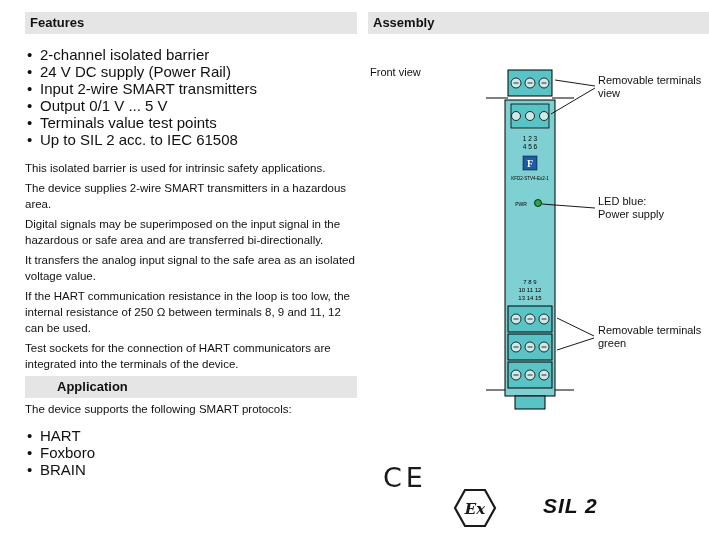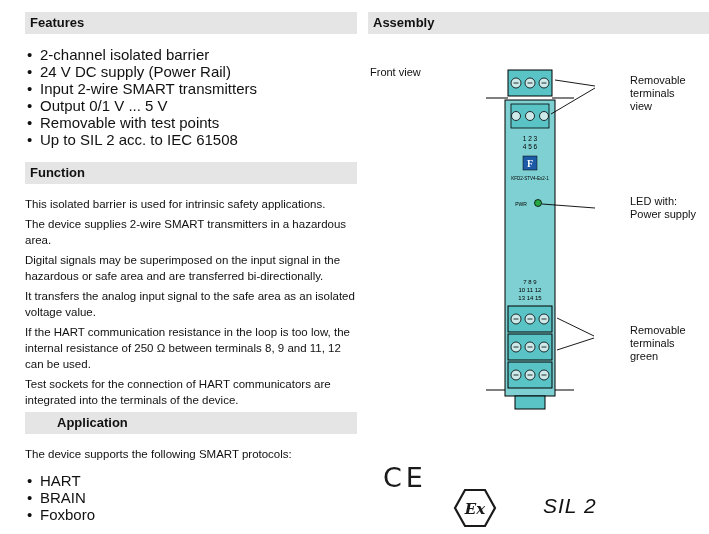--- a/index.html
+++ b/index.html
@@ -22,40 +22,40 @@
   
   .col-left { position:absolute; left:25px; top:12px; width:332px; }
   .bullet-list { margin:12px 0 0 2px; }
   .bullet-row { display:flex; font-size:15px; line-height:17px; }
   .bullet-row .b { width:13px; flex:0 0 13px; }
   .bullet-row .b::before { content:"•"; }
   .hdr-function { margin-top:14px; }
   .paragraphs { margin-top:12px; }
   .paragraphs p { font-size:11.5px; line-height:16px; margin:0 0 4px 0; }
   .hdr-application { margin-top:0;padding-left:32px; }
-  .app-intro { margin-top:12px; font-size:11.5px; line-height:16px; }
+  .app-intro { margin-top:3px; font-size:11.5px; line-height:16px; }
   .app-list { margin:10px 0 0 2px; }
   
   .hdr-assembly { position:absolute; left:368px; top:12px; width:403px; }
   .front-view { position:absolute; left:370px; top:66px; font-size:11px; font-weight:normal; }
   .diagram-svg { position:absolute; left:365px; top:40px; }
-  .callout { position:absolute; font-size:11px; line-height:13px;margin-left:32px; }
+  .callout { position:absolute; font-size:11px; line-height:13px; }
   .callout-top { left:598px; top:74px; }
   .callout-led { left:598px; top:195px; }
   .callout-bottom { left:598px; top:324px; }
   
   .ce-mark {
     position:absolute; left:383px; top:462px;
     font-family:"DejaVu Sans", sans-serif;
     font-size:27px; letter-spacing:4px; color:#1a1a1a;
   }
   .ex-mark-svg { position:absolute; left:452px; top:487px; }
   .sil-mark {
     position:absolute; left:543px; top:494px;
-    font-size:21px; font-weight:normal; font-style:italic;
+    font-size:21px; font-weight:bold; font-style:italic;
     letter-spacing:1px;
   }
 </style>
 </head>
 <body>
 
 <div class="col-left">
 
   <div class="section-header">Features</div>
 
@@ -71,54 +71,53 @@
     <div class="bullet-row">
         <span class="b"></span>
         <span>Input 2-wire SMART transmitters</span>
       </div>
     <div class="bullet-row">
         <span class="b"></span>
         <span>Output 0/1 V ... 5 V</span>
       </div>
     <div class="bullet-row">
         <span class="b"></span>
-        <span>Removable with test points</span>
+        <span>Terminals value test points</span>
       </div>
     <div class="bullet-row">
         <span class="b"></span>
         <span>Up to SIL 2 acc. to IEC 61508</span>
       </div>
   </div>
 
-  <div class="section-header hdr-function">Function</div>
 
   <div class="paragraphs">
     <p>This isolated barrier is used for intrinsic safety applications.</p>
     <p>The device supplies 2-wire SMART transmitters in a hazardous area.</p>
     <p>Digital signals may be superimposed on the input signal in the hazardous or safe area and are transferred bi-directionally.</p>
     <p>It transfers the analog input signal to the safe area as an isolated voltage value.</p>
     <p>If the HART communication resistance in the loop is too low, the internal resistance of 250 Ω between terminals 8, 9 and 11, 12 can be used.</p>
     <p>Test sockets for the connection of HART communicators are integrated into the terminals of the device.</p>
   </div>
 
   <div class="section-header hdr-application">Application</div>
 
   <div class="app-intro">The device supports the following SMART protocols:</div>
   <div class="bullet-list app-list">
     <div class="bullet-row">
         <span class="b"></span>
         <span>HART</span>
       </div>
     <div class="bullet-row">
         <span class="b"></span>
+        <span>Foxboro</span>
+      </div>
+    <div class="bullet-row">
+        <span class="b"></span>
         <span>BRAIN</span>
-      </div>
-    <div class="bullet-row">
-        <span class="b"></span>
-        <span>Foxboro</span>
       </div>
   </div>
 </div>
 
 <div class="section-header hdr-assembly">Assembly</div>
 
 <div class="front-view">Front view</div>
 
 <svg class="diagram-svg" width="344" height="430" viewBox="0 0 344 430">
 
@@ -202,21 +201,21 @@
     <line x1="229" y1="296" x2="192" y2="278"></line>
     <line x1="229" y1="298" x2="192" y2="310"></line>
   </g>
 </svg>
 
 <div class="callout callout-top">
   <div>Removable terminals</div>
   <div>view</div>
 </div>
 <div class="callout callout-led">
-  <div>LED with:</div>
+  <div>LED blue:</div>
   <div>Power supply</div>
 </div>
 <div class="callout callout-bottom">
   <div>Removable terminals</div>
   <div>green</div>
 </div>
 
 <div class="ce-mark">CE</div>
 
 <svg class="ex-mark-svg" width="46" height="42" viewBox="0 0 46 42">

